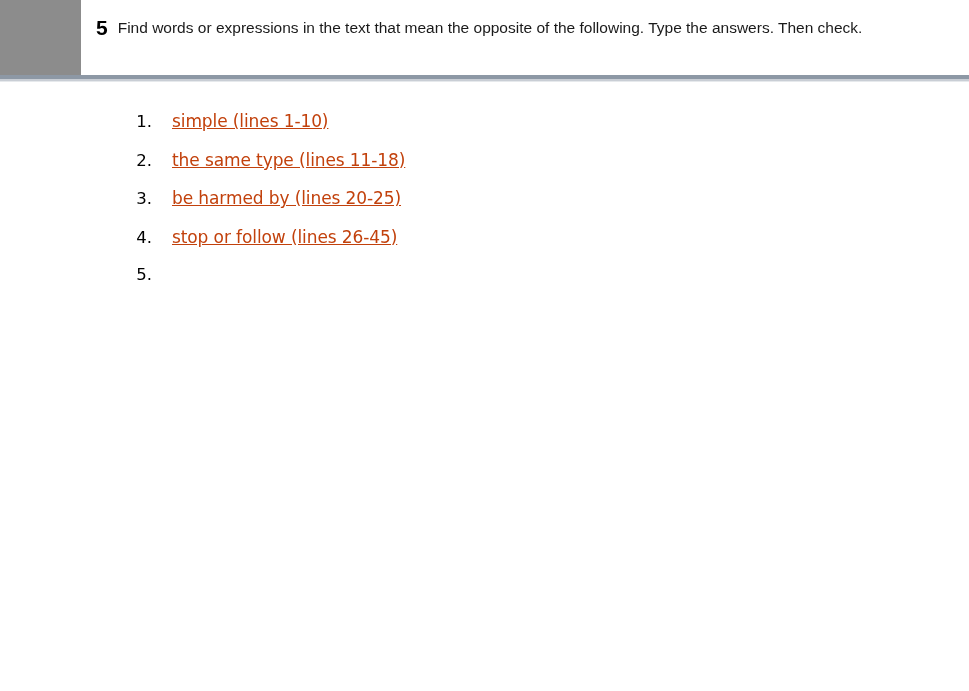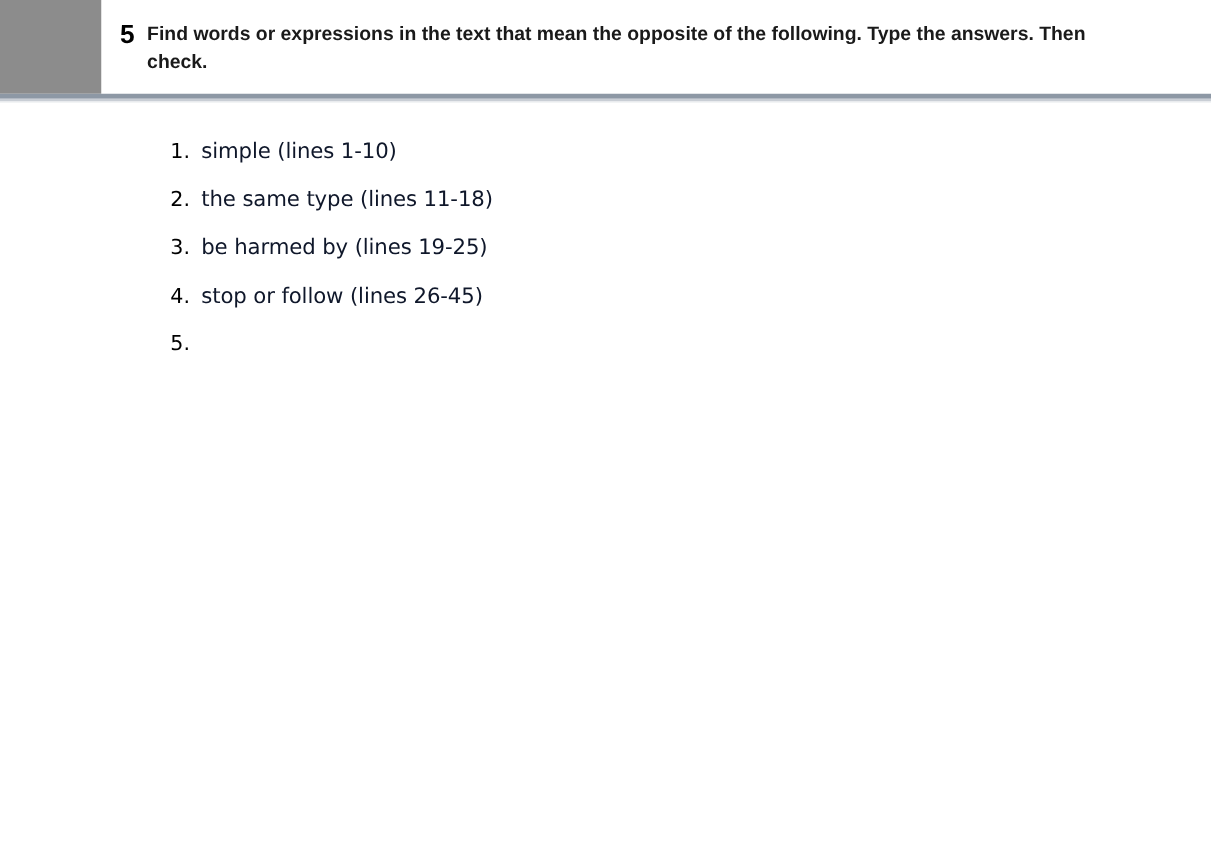--- a/index.html
+++ b/index.html
@@ -47,21 +47,21 @@
     line-height: 1;
     padding-left: 15px;
     padding-right: 10px;
     letter-spacing: 0;
   }
   .exercise-instruction {
     font-size: 15.5px;
     color: #1a1a1a;
     line-height: 1.42;
     max-width: 775px;
-    font-weight: 700;
+    font-weight: 400;
   }
 
   
   .rule {
     position: absolute;
     left: 0;
     top: 75px;
     width: 969px;
     height: 9px;
   }
@@ -113,26 +113,27 @@
   }
   .item-num {
     width: 24px;
     text-align: right;
     font-size: 16.5px;
     color: #000000;
     font-family: "DejaVu Sans", sans-serif;
     font-weight: 400;
   }
   .item-text {
-    margin-left: 9px;
+    margin-left: 20px;
     font-size: 17px;
-    color: #0f172a;
+    color: #c2410c;
     font-family: "DejaVu Sans", sans-serif;
     font-weight: 400;
     letter-spacing: -0.1px;
+    text-decoration: underline;
   }
 </style>
 </head>
 <body>
 
 <div class="header">
   <div class="header-swatch"></div>
   <div class="header-body">
     <div class="exercise-number">5</div>
     <div class="exercise-instruction">Find words or expressions in the text that mean the opposite of the following. Type the answers. Then check.</div>
@@ -150,21 +151,21 @@
     <li class="item">
       <span class="item-num">1.</span>
       <span class="item-text">simple (lines 1-10)</span>
     </li>
     <li class="item">
       <span class="item-num">2.</span>
       <span class="item-text">the same type (lines 11-18)</span>
     </li>
     <li class="item">
       <span class="item-num">3.</span>
-      <span class="item-text">be harmed by (lines 19-25)</span>
+      <span class="item-text">be harmed by (lines 20-25)</span>
     </li>
     <li class="item">
       <span class="item-num">4.</span>
       <span class="item-text">stop or follow (lines 26-45)</span>
     </li>
     <li class="item">
       <span class="item-num">5.</span>
     </li>
   </ul>
 </div>

